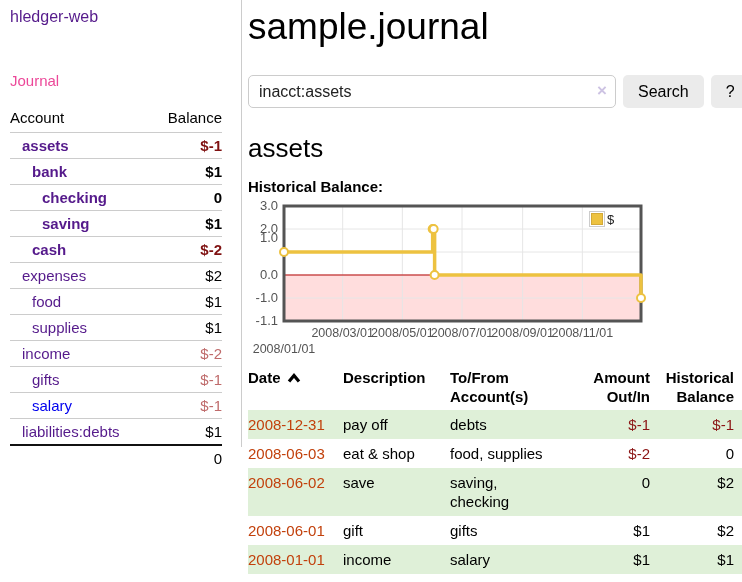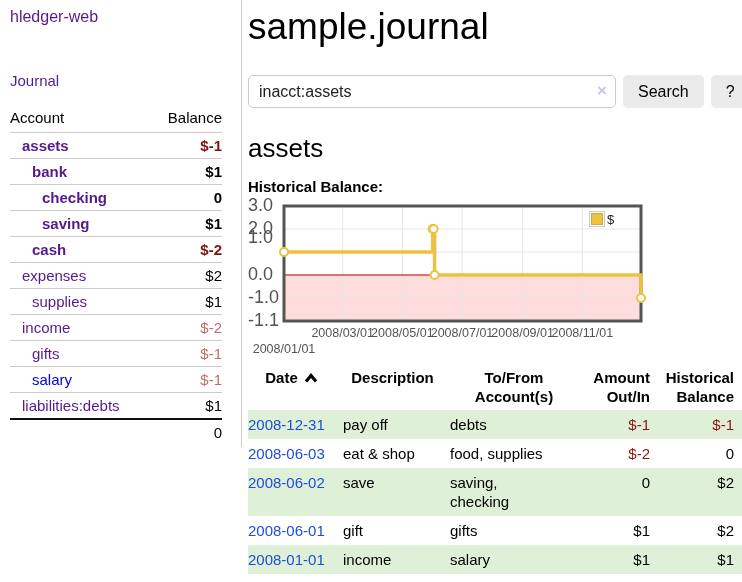--- a/index.html
+++ b/index.html
@@ -4,21 +4,21 @@
 <style>
   * { margin:0; padding:0; box-sizing:content-box; }
   html,body { width:742px; height:582px; background:#fff; color:#000;
     font-family:"Liberation Sans", sans-serif; position:relative; overflow:hidden; }
 
   
   .sidebar { position:absolute; left:0; top:0; width:222px; height:439px;
     border-right:1px solid #ccc; padding:8px 9px 0 10px; }
   .app-title { display:block; color:#551a8b; font-size:16px; text-decoration:none; }
   .nav { margin-top:46px; }
-  .nav a { color:#4c1d95; font-size:15px; text-decoration:none; }
+  .nav a { color:#ec4899; font-size:15px; text-decoration:none; }
   table.accounts { border-collapse:collapse; width:212px; margin-top:17px; font-size:15px; }
   table.accounts th { font-weight:400; text-align:left; padding:2px 0 6px; }
   table.accounts th.r { text-align:right; }
   table.accounts td { border-top:1px solid #ccc; padding:4px 0; }
   table.accounts a { text-decoration:none; color:#551a8b; }
   table.accounts a.blue { color:#0000ee; }
   .b { font-weight:bold; }
   td.bal { text-align:right; }
   .neg-strong { color:#7f1111; }
   .neg-soft { color:#bf6b6b; }
@@ -34,38 +34,38 @@
   .clear-x { position:absolute; right:9px; top:6px; color:#cdc3e3; font-size:17px;
     font-weight:bold; cursor:pointer; line-height:20px; }
   .btn { margin-left:7px; height:33px; background:#ebebeb; border:none; border-radius:5px;
     font:16px "Liberation Sans", sans-serif; padding:0 15px; color:#000; cursor:pointer; }
   h2.acct-heading { font-size:26px; font-weight:400; margin-top:25px; }
   .chart-label { font-weight:bold; font-size:15px; margin-top:14px; }
 
   
   .chart { position:relative; width:400px; height:146px; margin-top:3px; }
   .chart svg { position:absolute; left:36px; top:8px; overflow:visible; }
-  .ylab { position:absolute; left:0; width:30px; font-size:18px;
+  .ylab { position:absolute; left:0; width:30px; text-align:right; font-size:13px;
     color:#545454; line-height:15px; }
   .xlab { position:absolute; font-size:12.5px; color:#545454; white-space:nowrap;
     transform:translateX(-50%); }
   .legend { position:absolute; top:13px; left:341px; display:flex; align-items:center; z-index:2; }
   .colorbox { display:inline-block; border:1px solid #ccc; background:#fff; padding:1px; margin-right:2px; }
   .colorbox i { display:block; width:12px; height:12px; }
   .legend .lbl { font-size:13px; color:#222; }
 
   
   table.register { border-collapse:collapse; table-layout:fixed; width:494px;
     font-size:15px; margin-top:20px; }
-  table.register th { font-weight:bold; text-align:center; vertical-align:top;
+  table.register th { font-weight:bold; text-align:left; vertical-align:top;
     padding:4px 8px 4px 0; white-space:pre-line; line-height:19px; }
   table.register th.r, table.register td.r { text-align:right; }
   table.register td { vertical-align:top; padding:5px 8px 5px 0; line-height:19px; }
   table.register tr.odd { background:#dff0d8; }
-  table.register a { color:#1d4ed8; text-decoration:none; }
+  table.register a { color:#c2410c; text-decoration:none; }
   td.accts { white-space:pre-line; }
   .neg { color:#8b1414; }
   .sort-icon { margin-left:6px; vertical-align:baseline; }
 </style>
 </head>
 <body>
 
 <aside class="sidebar">
   <a class="app-title">hledger-web</a>
   <div class="nav">
@@ -95,20 +95,24 @@
           <td style="padding-left: 32px;"><a class="b ">saving</a></td>
           <td class="bal b ">$1</td>
         </tr>
         <tr>
           <td style="padding-left: 22px;"><a class="b ">cash</a></td>
           <td class="bal b neg-strong">$-2</td>
         </tr>
         <tr>
           <td style="padding-left: 12px;"><a class="">expenses</a></td>
           <td class="bal ">$2</td>
+        </tr>
+        <tr>
+          <td style="padding-left: 22px;"><a class="">food</a></td>
+          <td class="bal ">$1</td>
         </tr>
         <tr>
           <td style="padding-left: 22px;"><a class="">supplies</a></td>
           <td class="bal ">$1</td>
         </tr>
         <tr>
           <td style="padding-left: 12px;"><a class="">income</a></td>
           <td class="bal neg-soft">$-2</td>
         </tr>
         <tr>

